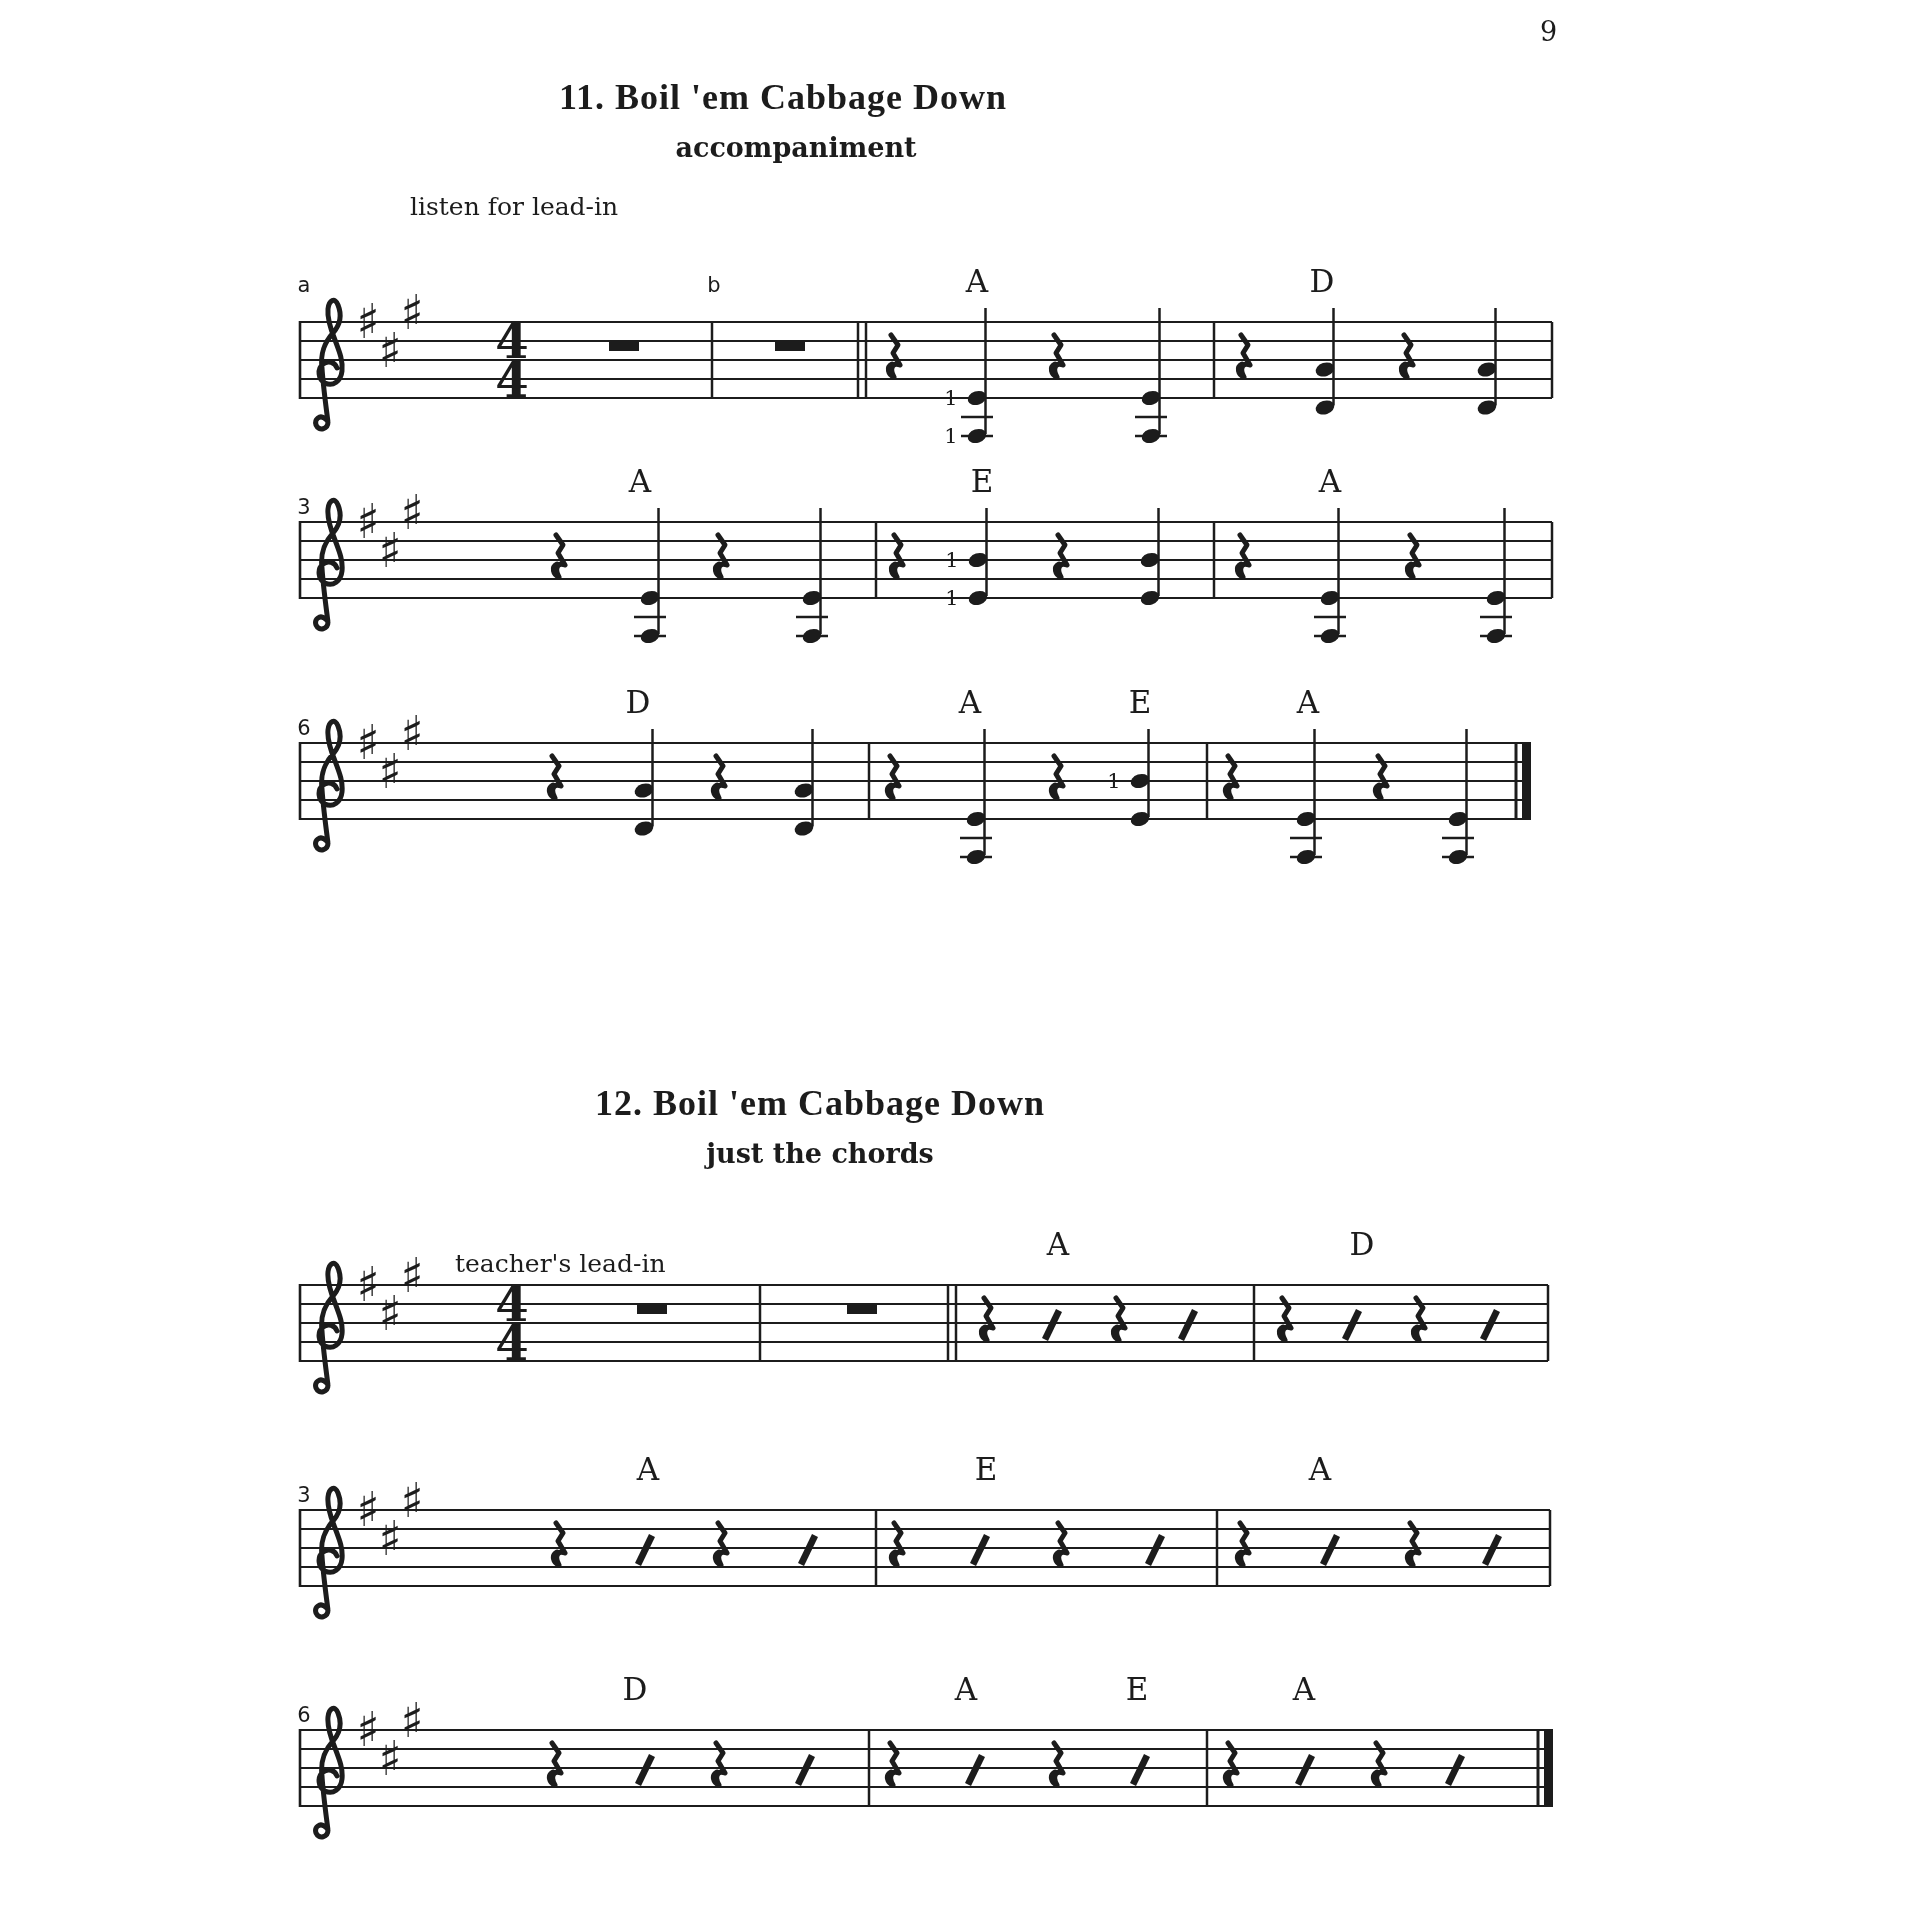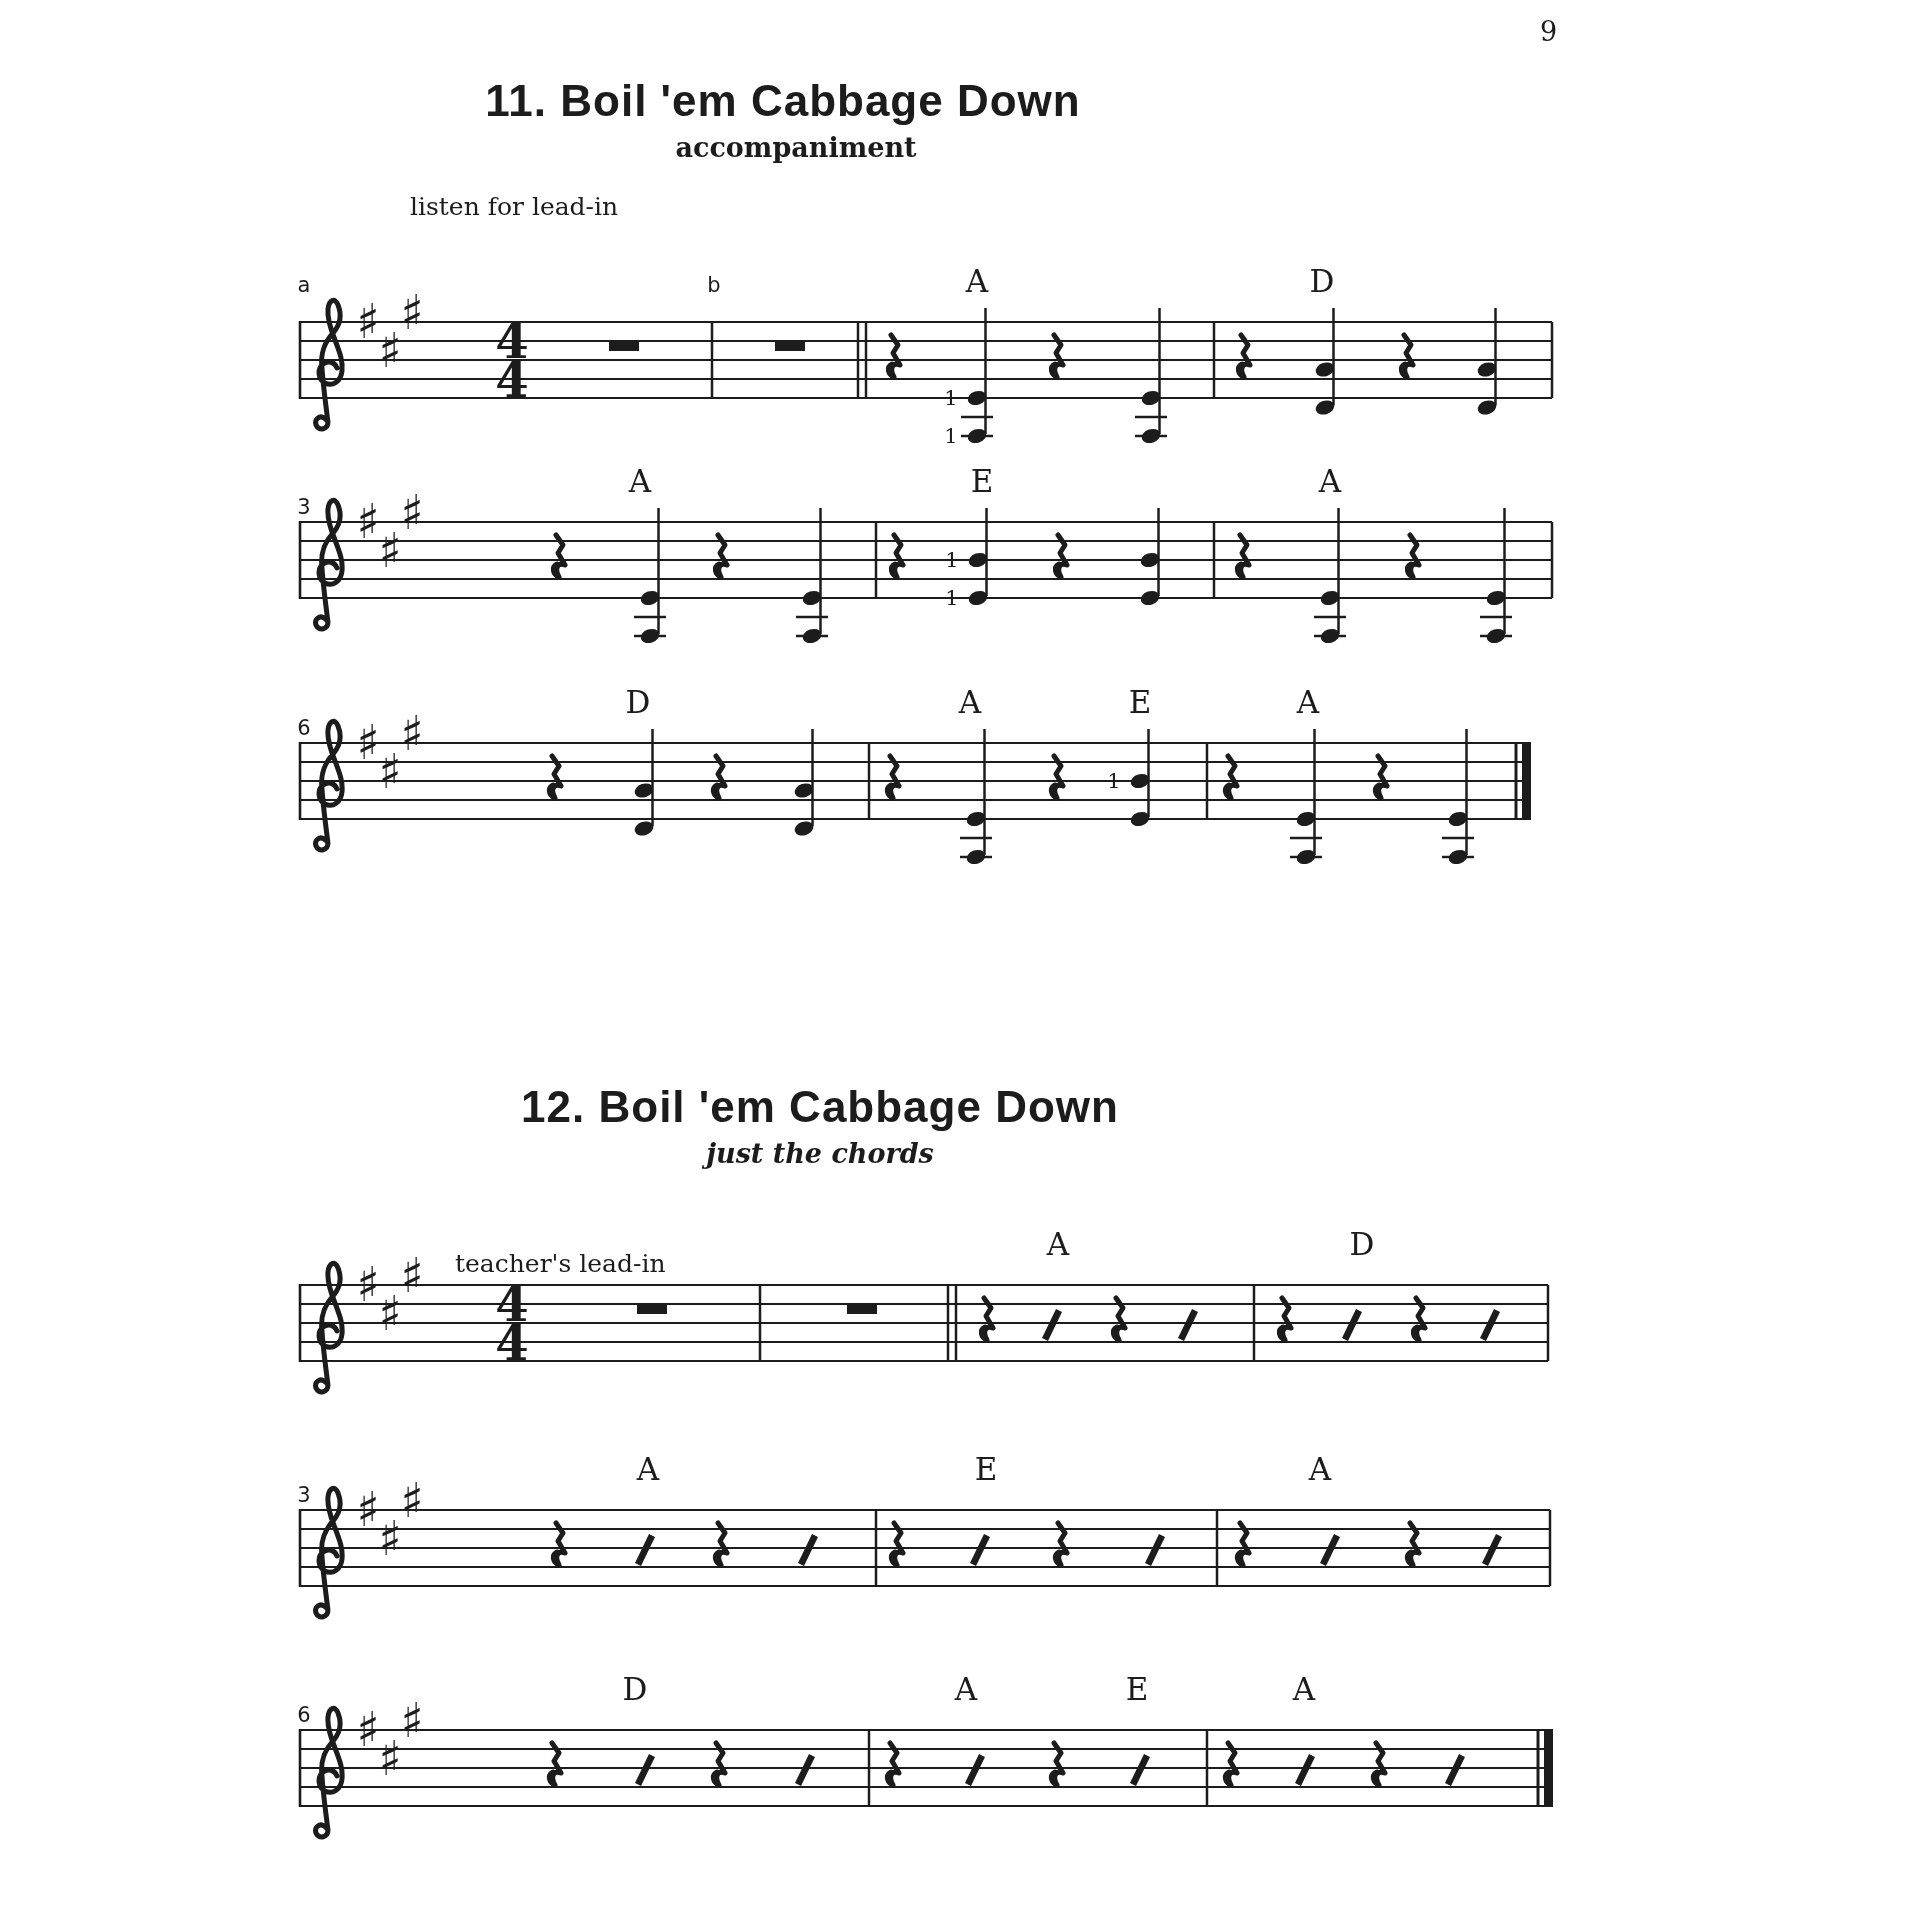--- a/index.html
+++ b/index.html
@@ -1,24 +1,24 @@
 <!DOCTYPE html>
 <html><head>
 <meta charset="utf-8">
 <style>
   html,body{margin:0;padding:0;background:#e8e8e8;}
   #page{position:relative;width:1920px;height:1920px;background:#ffffff;
         font-family:"DejaVu Serif", serif;color:#1c1c1c;overflow:hidden;}
   .abs{position:absolute;}
   .pagenum{left:1540px;top:16px;font-size:27px;}
-  .ptitle{transform:translateX(-50%);font-weight:bold;font-size:44px;white-space:nowrap;
-          font-family:Liberation Sans, sans-serif;letter-spacing:1px;}
+  .ptitle{transform:translateX(-50%);font-weight:bold;font-size:36px;white-space:nowrap;
+          font-family:Liberation Serif, serif;letter-spacing:1px;}
   .psub{transform:translateX(-50%);font-weight:bold;font-size:27px;white-space:nowrap;}
   .t11{left:783px;top:76px;}  .s11{left:783px;top:132px;margin-left:13px;}
-  .t12{left:820px;top:1082px;} .s12{left:820px;top:1138px;font-style:italic;}
+  .t12{left:820px;top:1082px;} .s12{left:820px;top:1138px;}
   svg text{fill:#1c1c1c;}
   .chord-letter{font-family:"DejaVu Serif",serif;font-size:31px;}
   .lead-in{font-family:"DejaVu Serif",serif;font-size:25px;}
   .left-label{font-family:"DejaVu Sans",sans-serif;font-size:21px;}
   .fingering{font-family:"DejaVu Serif",serif;font-size:21px;}
   .timesig{font-family:"DejaVu Serif",serif;font-size:48px;font-weight:bold;}
   .sharp{font-family:"DejaVu Sans",sans-serif;font-size:48px;font-weight:bold;}
 </style>
 </head>
 <body>

